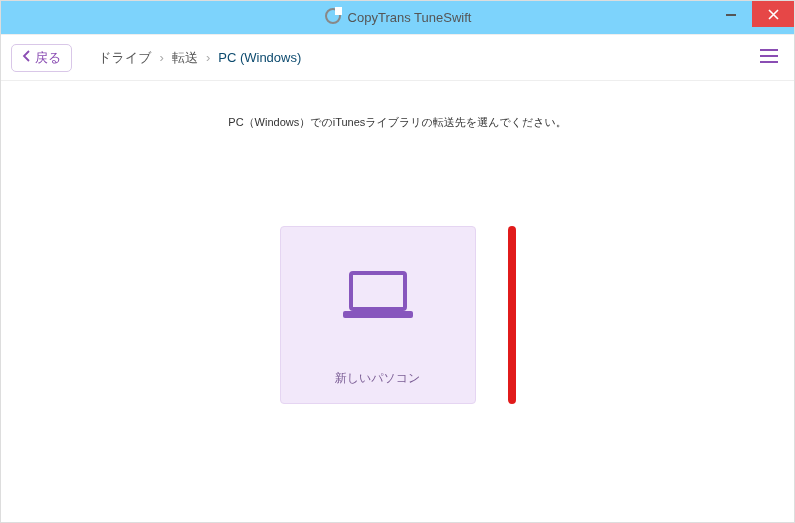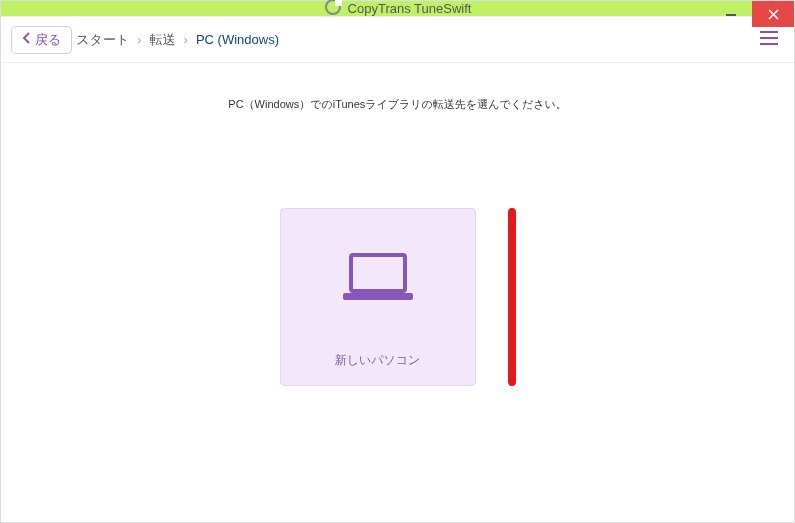--- a/index.html
+++ b/index.html
@@ -1,24 +1,24 @@
 <!DOCTYPE html>
 <html><head>
 <meta charset="utf-8">
 <style>
   * { box-sizing: border-box; margin: 0; padding: 0; }
   html, body { width: 795px; height: 523px; font-family: "Segoe UI", Meiryo, sans-serif; background: #fff; }
   .window { width: 795px; height: 523px; border: 1px solid #ddd; display: flex; flex-direction: column; }
-  .titlebar { height: 16px; display: flex; align-items: center; justify-content: center; position: relative; background: #bef264; border-bottom: 1px solid #eee; }
+  .titlebar { height: 34px; display: flex; align-items: center; justify-content: center; position: relative; background: #7dd3fc; border-bottom: 1px solid #eee; }
   .titlebar-title { display: flex; align-items: center; gap: 6px; color: #555; font-size: 13px; }
   .winbtns { position: absolute; right: 0; top: 0; display: flex; }
   .winbtn { width: 42px; height: 26px; display: flex; align-items: center; justify-content: center; }
   .winbtn.minimize { color: #555; font-size: 16px; }
   .winbtn.close { background: #e64747; color: #fff; font-size: 14px; }
-  .toolbar { height: 46px; display: flex; align-items: center; padding: 0 10px; gap: 4px; border-bottom: 1px solid #eee; }
+  .toolbar { height: 46px; display: flex; align-items: center; padding: 0 10px; gap: 26px; border-bottom: 1px solid #eee; }
   .back-btn { display: flex; align-items: center; gap: 4px; border: 1px solid #d9c7e8; border-radius: 5px; padding: 4px 10px; color: #8a4db3; font-size: 13px; cursor: pointer; background: #fff; }
   .breadcrumb { display: flex; align-items: center; gap: 8px; font-size: 13px; color: #555; }
   .breadcrumb .sep { color: #aaa; }
   .breadcrumb .cur { color: #0c4a6e; }
   .spacer { flex: 1; }
   .guide-btn { display: flex; align-items: center; gap: 6px; border: 1px solid #d9c7e8; border-radius: 5px; padding: 5px 10px; color: #8a4db3; font-size: 13px; cursor: pointer; background: #fff; }
   .menu-btn { width: 30px; height: 30px; display: flex; align-items: center; justify-content: center; color: #8a4db3; margin-left: 8px; cursor: pointer; }
   .content { flex: 1; display: flex; flex-direction: column; align-items: center; padding-top: 34px; }
   .heading { font-size: 11px; color: #333; }
   .cards { display: flex; gap: 32px; margin-top: 96px; align-items: stretch; }
@@ -62,21 +62,21 @@
   <div class="toolbar">
     <div class="back-btn">
       <span>
         <svg width="9" height="12" viewBox="0 0 9 12">
             <path d="M7 1 L2 6 L7 11" fill="none" stroke="#8a4db3" stroke-width="1.8"></path>
           </svg>
       </span>
       <span>戻る</span>
     </div>
     <div class="breadcrumb">
-      <span>スタート</span>
+      <span>ドライブ</span>
       <span class="sep">›</span>
       <span>転送</span>
       <span class="sep">›</span>
       <span class="cur">PC (Windows)</span>
     </div>
     <div class="spacer"></div>
     <div class="menu-btn">
       <span>
         <svg width="18" height="14" viewBox="0 0 18 14">
             <rect y="0" width="18" height="2" fill="#8a4db3"></rect>

